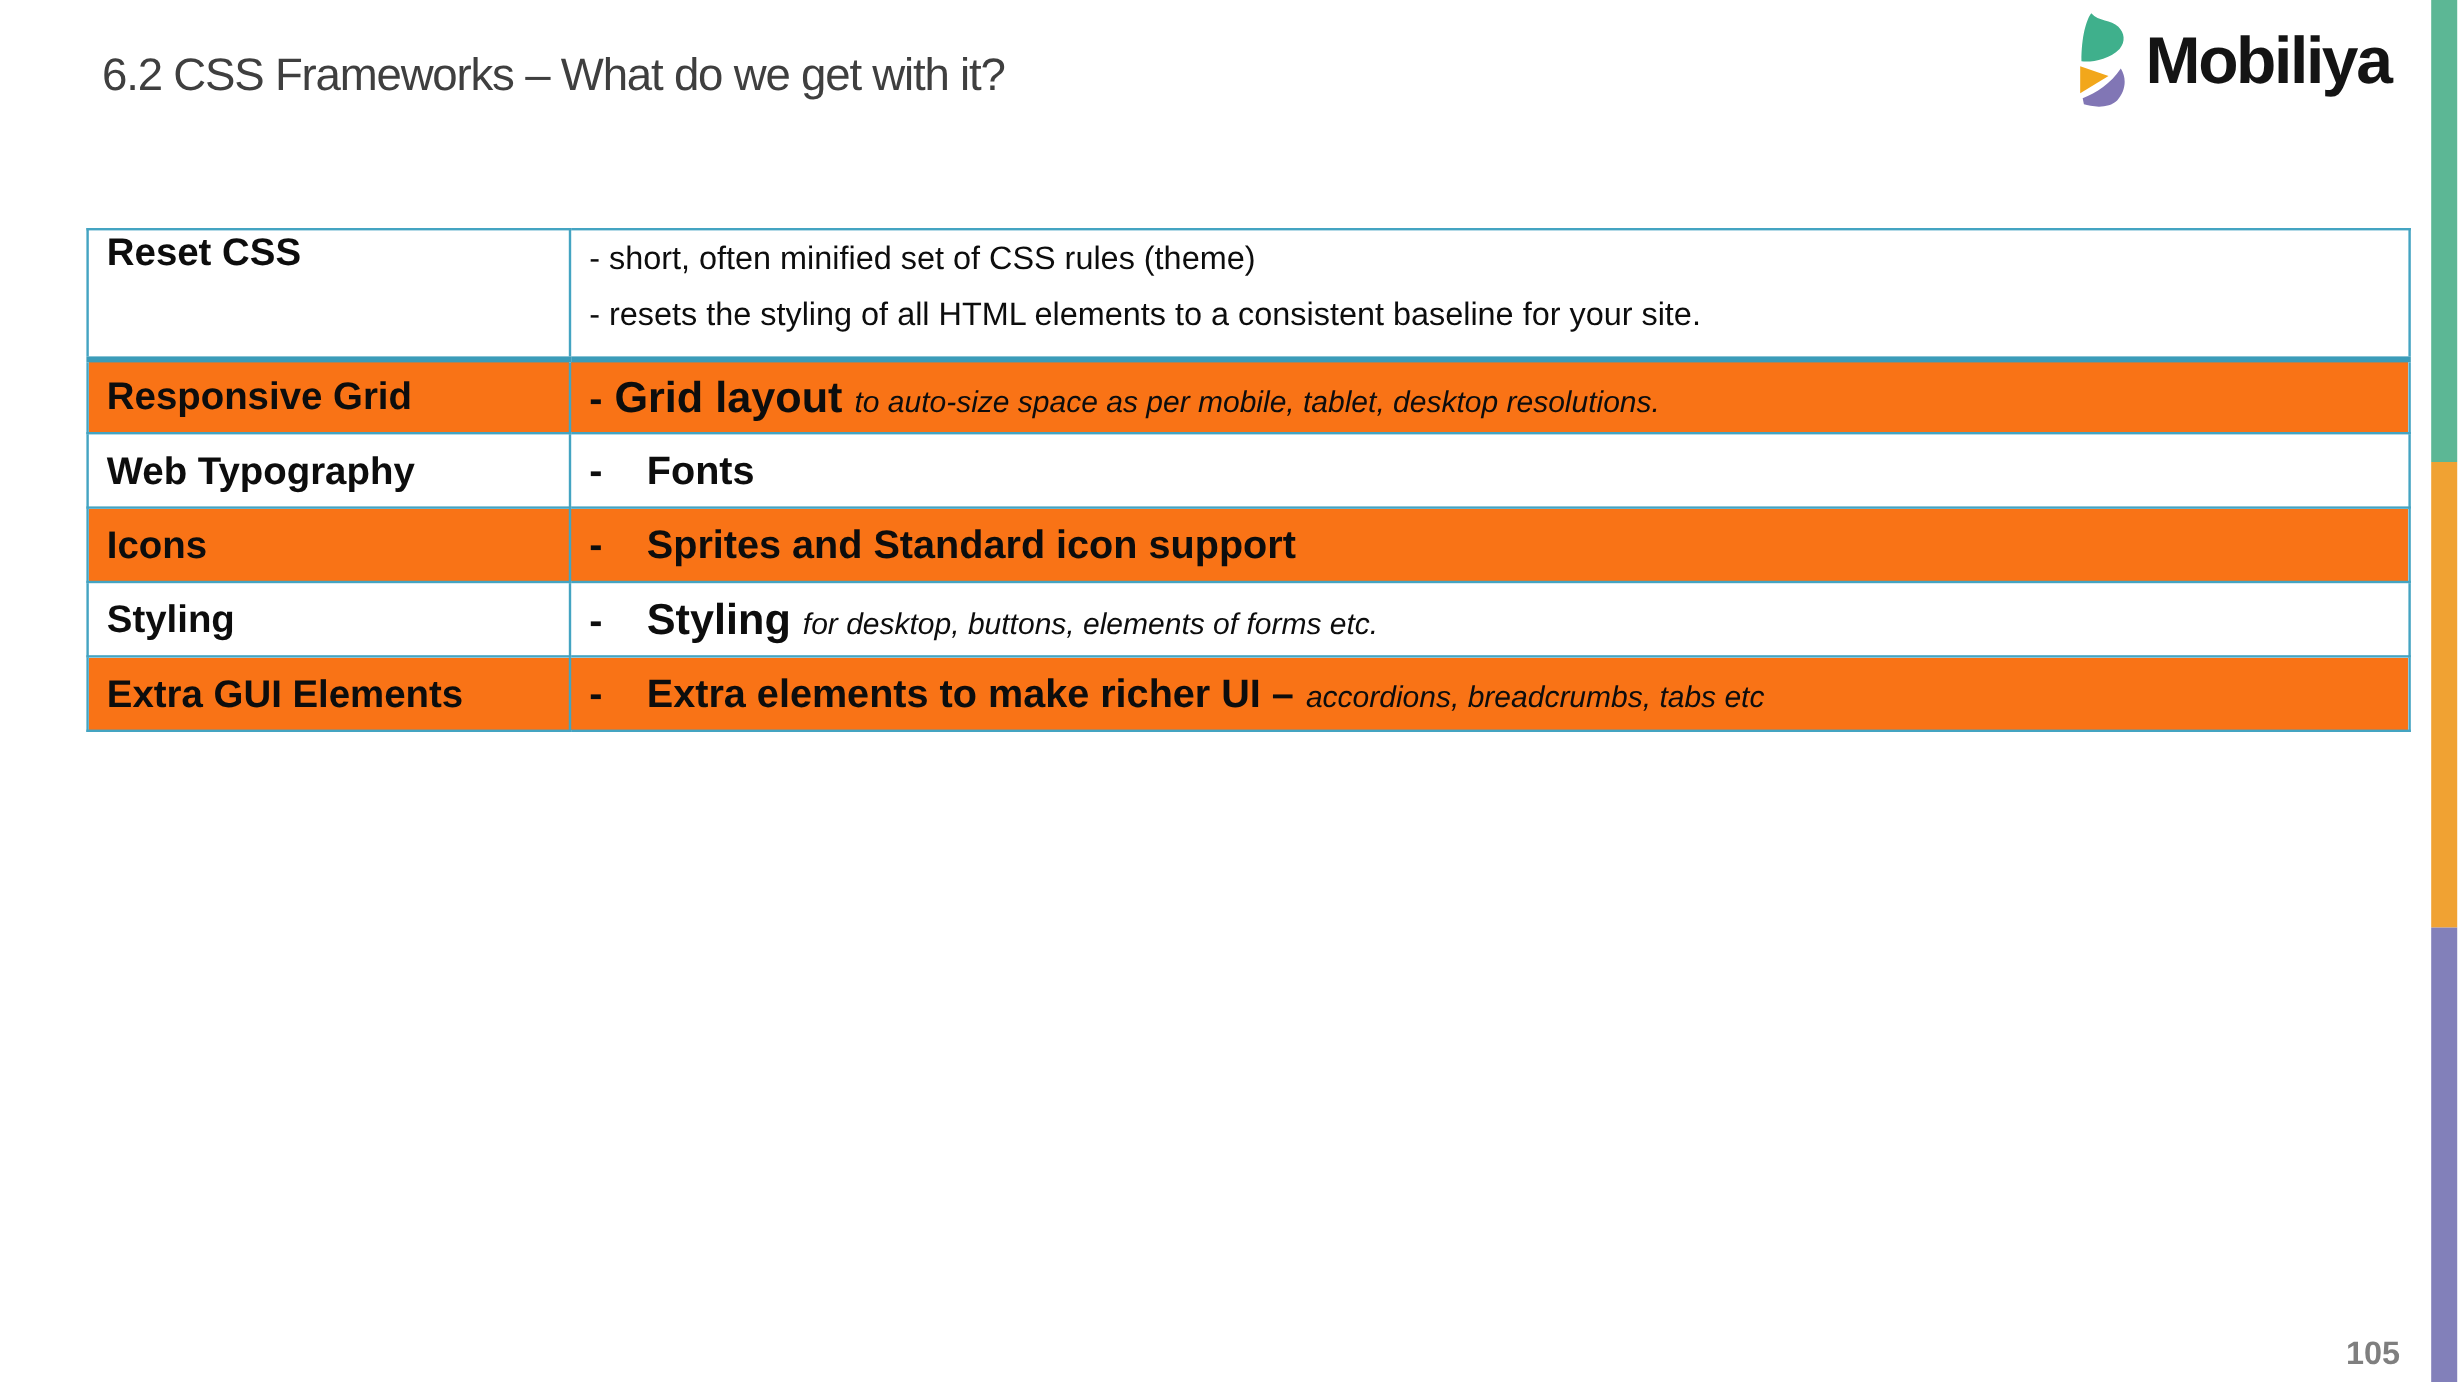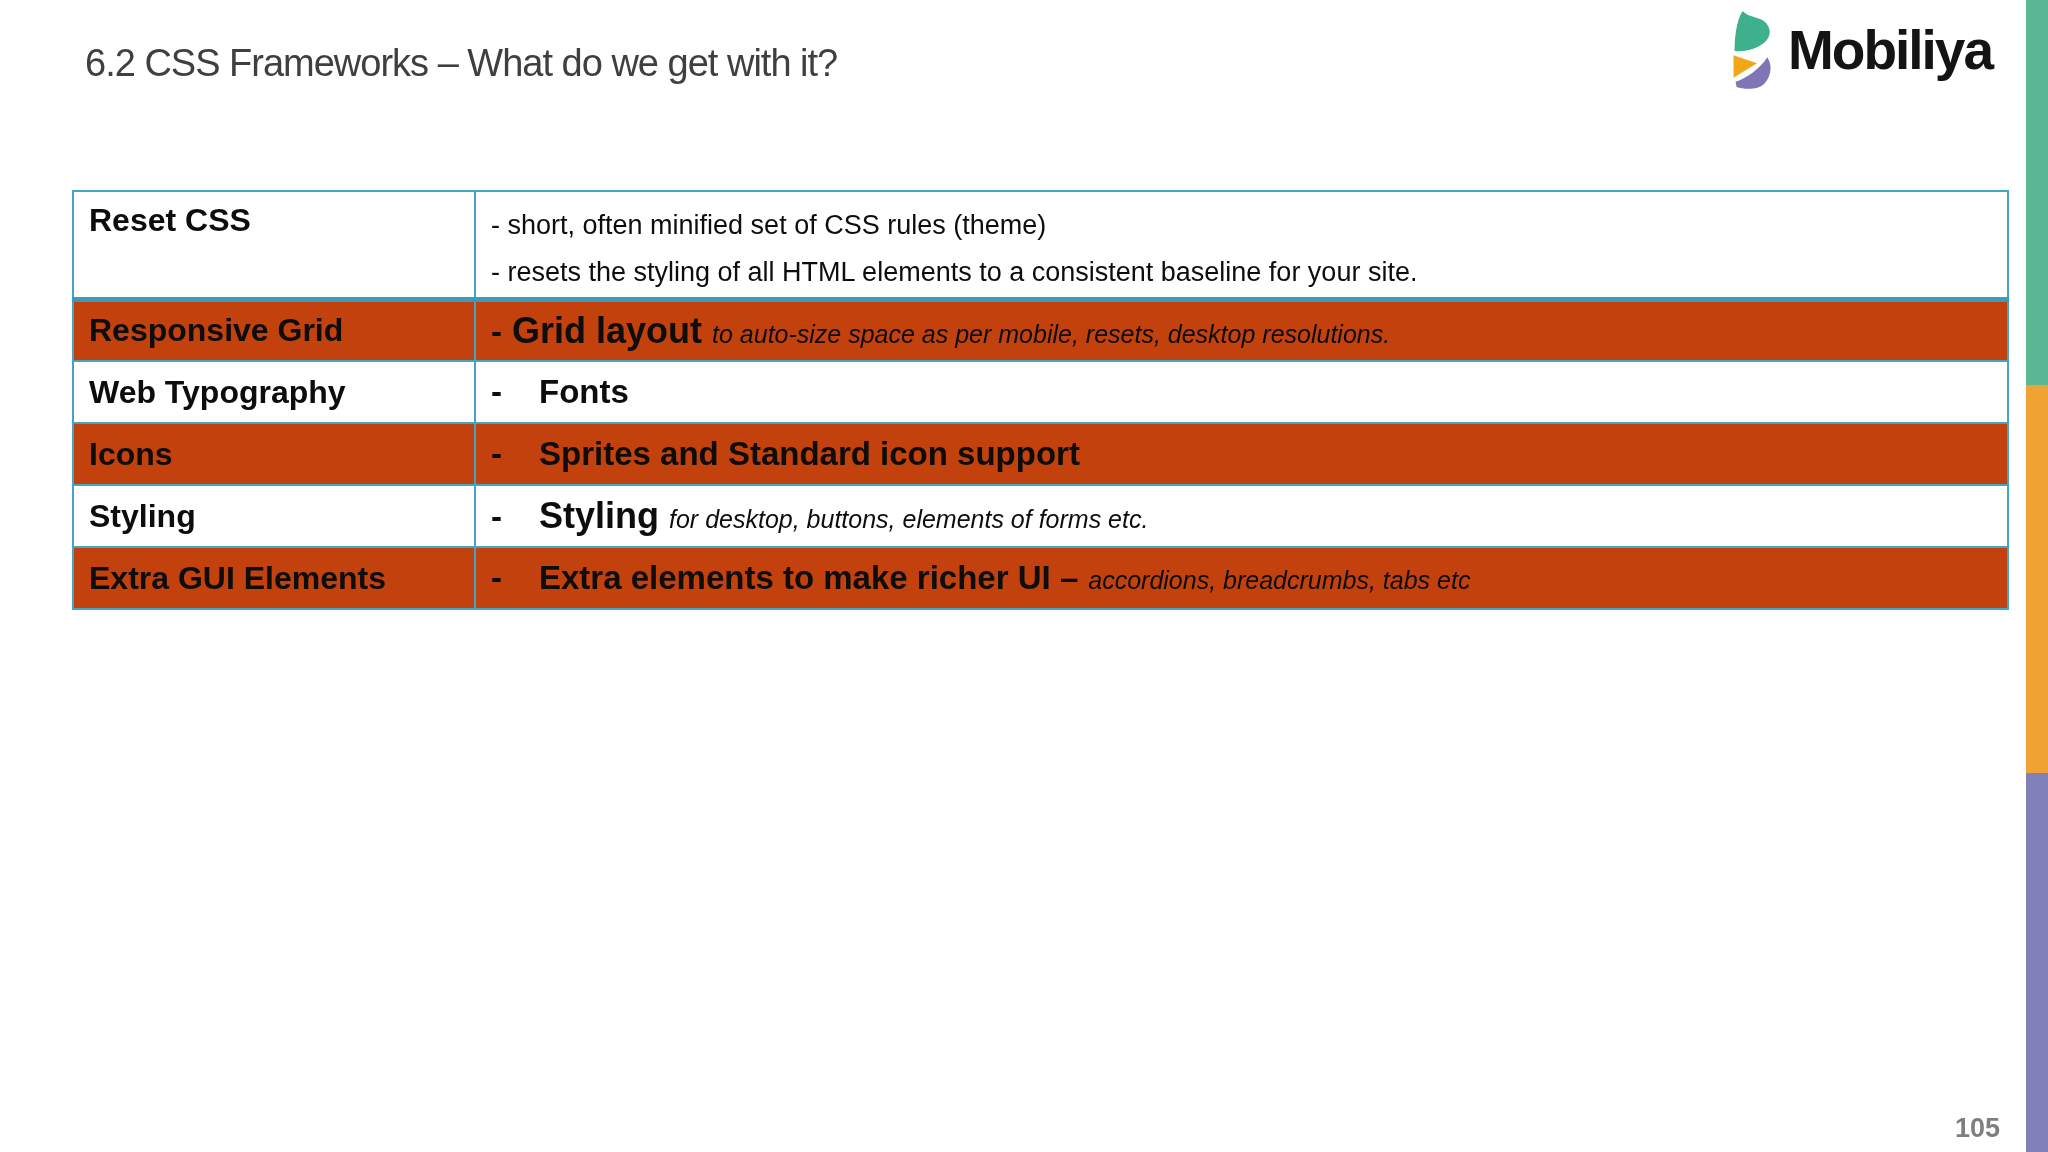--- a/index.html
+++ b/index.html
@@ -65,26 +65,26 @@
     table-layout: fixed;
     width: 1935px;
   }
   .features-table td {
     border: 2px solid #44a4c2;
     padding: 0 0 0 15px;
     color: #0d0d0d;
     vertical-align: middle;
     overflow: hidden;
   }
-  .features-table tr.alt td { background: #c2410c; }
+  .features-table tr.alt td { background: #f97316; }
   .features-table tr.first td {
     border-bottom-width: 5px;
     border-bottom-color: #3b9cb9;
     vertical-align: top;
-    padding-top: 10px;
+    padding-top: 0;
   }
   .row-tall { height: 108px; }
   .row-std  { height: 62px; }
   col.c1 { width: 402px; }
   col.c2 { width: 1533px; }
 
   .feature-label {
     font-weight: 700;
     font-size: 32px;
     white-space: nowrap;
@@ -147,21 +147,21 @@
         <td>
           <div class="desc-line">- short, often minified set of CSS rules (theme)</div>
           <div class="desc-line">- resets the styling of all HTML elements to a consistent baseline for your site.</div>
         </td>
       </tr>
       <tr class="alt row-std">
         <td>
           <span class="feature-label">Responsive Grid</span>
         </td>
         <td>
-          <span class="desc-main"><span class="dash-narrow">-</span><span style="font-size:36px;">Grid layout</span></span><span class="desc-note">to auto-size space as per mobile, resets, desktop resolutions.</span>
+          <span class="desc-main"><span class="dash-narrow">-</span><span style="font-size:36px;">Grid layout</span></span><span class="desc-note">to auto-size space as per mobile, tablet, desktop resolutions.</span>
         </td>
       </tr>
       <tr class="row-std">
         <td>
           <span class="feature-label">Web Typography</span>
         </td>
         <td>
           <span class="desc-main"><span class="dash-wide">-</span><span>Fonts</span></span><span class="desc-note"></span>
         </td>
       </tr>

